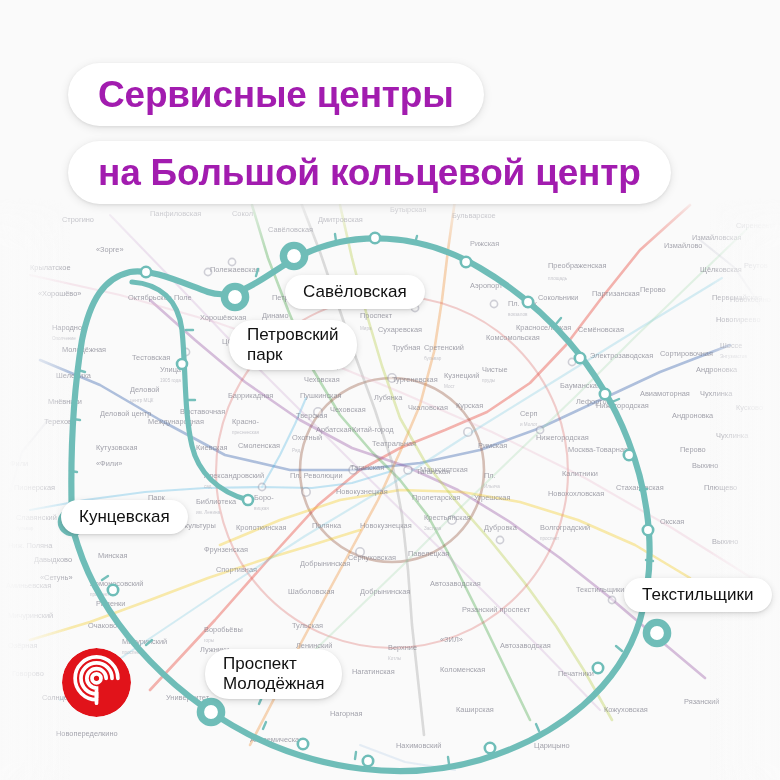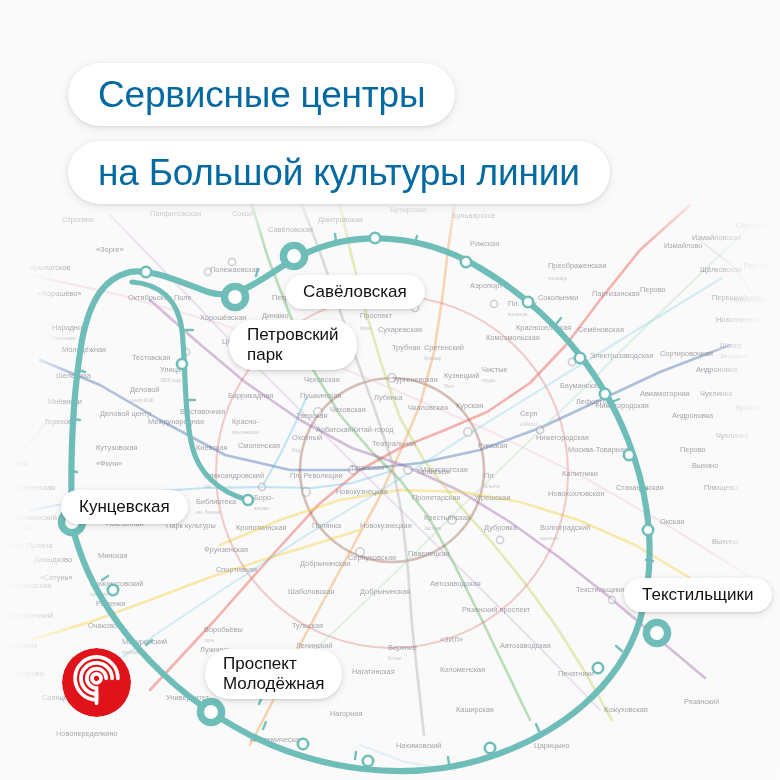--- a/index.html
+++ b/index.html
@@ -42,38 +42,38 @@
   .pill{
     position:absolute;
     background:#fff;
     border-radius:40px;
     box-shadow:0 2px 10px rgba(0,0,0,.10), 0 1px 3px rgba(0,0,0,.07);
     display:flex;align-items:center;
     box-sizing:border-box;
     white-space:nowrap;
   }
   .title-pill{
-    font-weight:400;
-    color:#0369a1;
+    font-weight:700;
+    color:#a21caf;
     letter-spacing:-.2px;
   }
   #title-line-1{left:68px;top:63px;height:63px;padding:0 30px;font-size:37px;}
   #title-line-2{left:68px;top:141px;height:63px;padding:0 30px;font-size:37px;}
 
   
   .label-pill{
     font-size:17px;color:#111;font-weight:400;
     border-radius:24px;
     box-shadow:0 2px 7px rgba(0,0,0,.13), 0 1px 2px rgba(0,0,0,.08);
     line-height:1.16;
   }
   .label-pill .txt{display:block;}
   #lbl-savelovskaya{left:285px;top:275px;height:34px;padding:0 18px;}
   #lbl-petrovsky{left:229px;top:320px;height:50px;padding:0 18px;align-items:center;}
-  #lbl-kuntsevskaya{left:61px;top:490px;height:34px;padding:0 18px;text-align:center;}
+  #lbl-kuntsevskaya{left:61px;top:500px;height:34px;padding:0 18px;text-align:center;}
   #lbl-tekstilshiki{left:624px;top:578px;height:34px;padding:0 18px;}
   #lbl-vernadskogo{left:205px;top:649px;height:50px;padding:0 18px;align-items:center;}
 
   
   #mt-logo{
     position:absolute;left:62px;top:648px;width:69px;height:69px;
     border-radius:50%;
     display:block;
   }
 </style>
@@ -415,21 +415,21 @@
         <circle cx="211" cy="712" r="10.6"></circle>
       </g>
     </svg>
   </div>
 
   <div class="pill title-pill" id="title-line-1">
     <span>Сервисные центры</span>
   </div>
 
   <div class="pill title-pill" id="title-line-2">
-    <span>на Большой культуры линии</span>
+    <span>на Большой кольцевой центр</span>
   </div>
 
   <div class="pill label-pill" id="lbl-savelovskaya">
     <span class="txt">Савёловская</span>
   </div>
 
   <div class="pill label-pill" id="lbl-petrovsky">
     <span>
       <span class="txt">Петровский</span>
       <span class="txt">парк</span>

